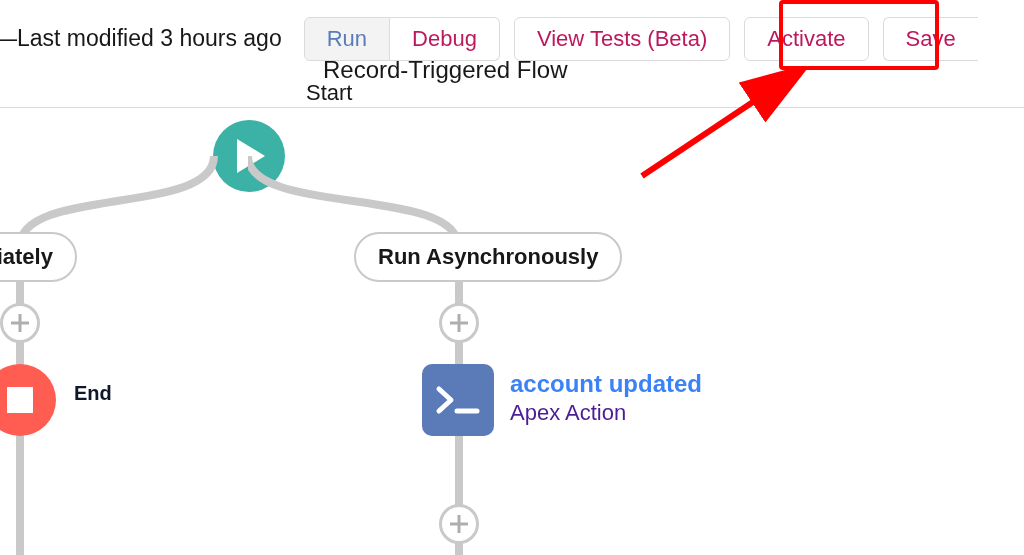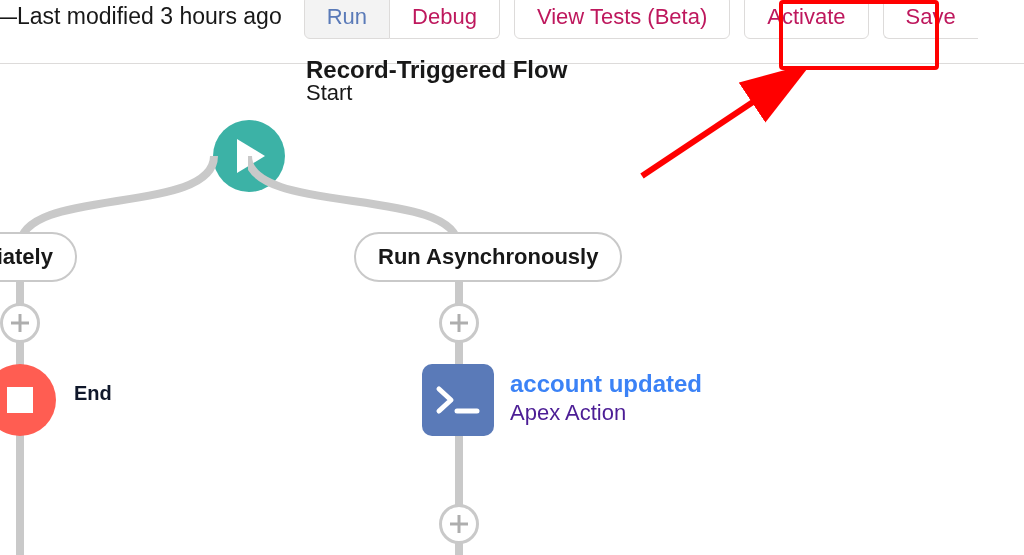--- a/index.html
+++ b/index.html
@@ -1,18 +1,18 @@
 <!DOCTYPE html>
 <html><head>
 <meta charset="utf-8">
 <style>
   * { box-sizing: border-box; margin: 0; padding: 0; }
   html, body { width: 1024px; height: 555px; overflow: hidden; background: #fff; font-family: -apple-system, "Segoe UI", "Helvetica Neue", Arial, sans-serif; }
   .toolbar {
-    position: absolute; top: 0; left: 0; right: 0; height: 64px;
+    position: absolute; top: 0; left: 0; right: 0; height: 108px;
     border-bottom: 1px solid #dddbda;
     display: flex; align-items: center; gap: 14px;
     padding: 0 0 30px 0;
   }
   .status-text { font-size: 23px; color: #181818; white-space: nowrap; margin-left: -6px; }
   .btn {
     height: 44px; padding: 0 22px; font-size: 22px;
     border: 1px solid #dddbda; border-radius: 6px; background: #fff;
     color: #be185d; display: flex; align-items: center; justify-content: center;
     white-space: nowrap;
@@ -25,21 +25,21 @@
   .highlight-box {
     position: absolute; border: 4px solid #ff0000; border-radius: 4px;
     top: 0px; left: 779px; width: 160px; height: 70px; pointer-events: none;
   }
   .arrow-svg { position: absolute; top: 66px; left: 630px; pointer-events: none; }
 
   .canvas { position: absolute; top: 84px; left: 0; right: 0; bottom: 0; }
 
   
   .start-label { position: absolute; top: -4px; left: 306px; font-size: 22px; color: #181818; }
-  .start-title { position: absolute; top: -28px; left: 306px; font-size: 24px; font-weight: 700; color: #181818; white-space: nowrap; }
+  .start-title { position: absolute; top: -28px; left: 323px; font-size: 24px; font-weight: 400; color: #181818; white-space: nowrap; }
 
   .start-circle {
     position: absolute; top: 36px; left: 213px; width: 72px; height: 72px;
     background: #3cb2a6; border-radius: 50%;
     display: flex; align-items: center; justify-content: center;
   }
   .start-circle svg { margin-left: 6px; }
 
   
   .conn-left-curve { position: absolute; top: 72px; left: -60px; }

